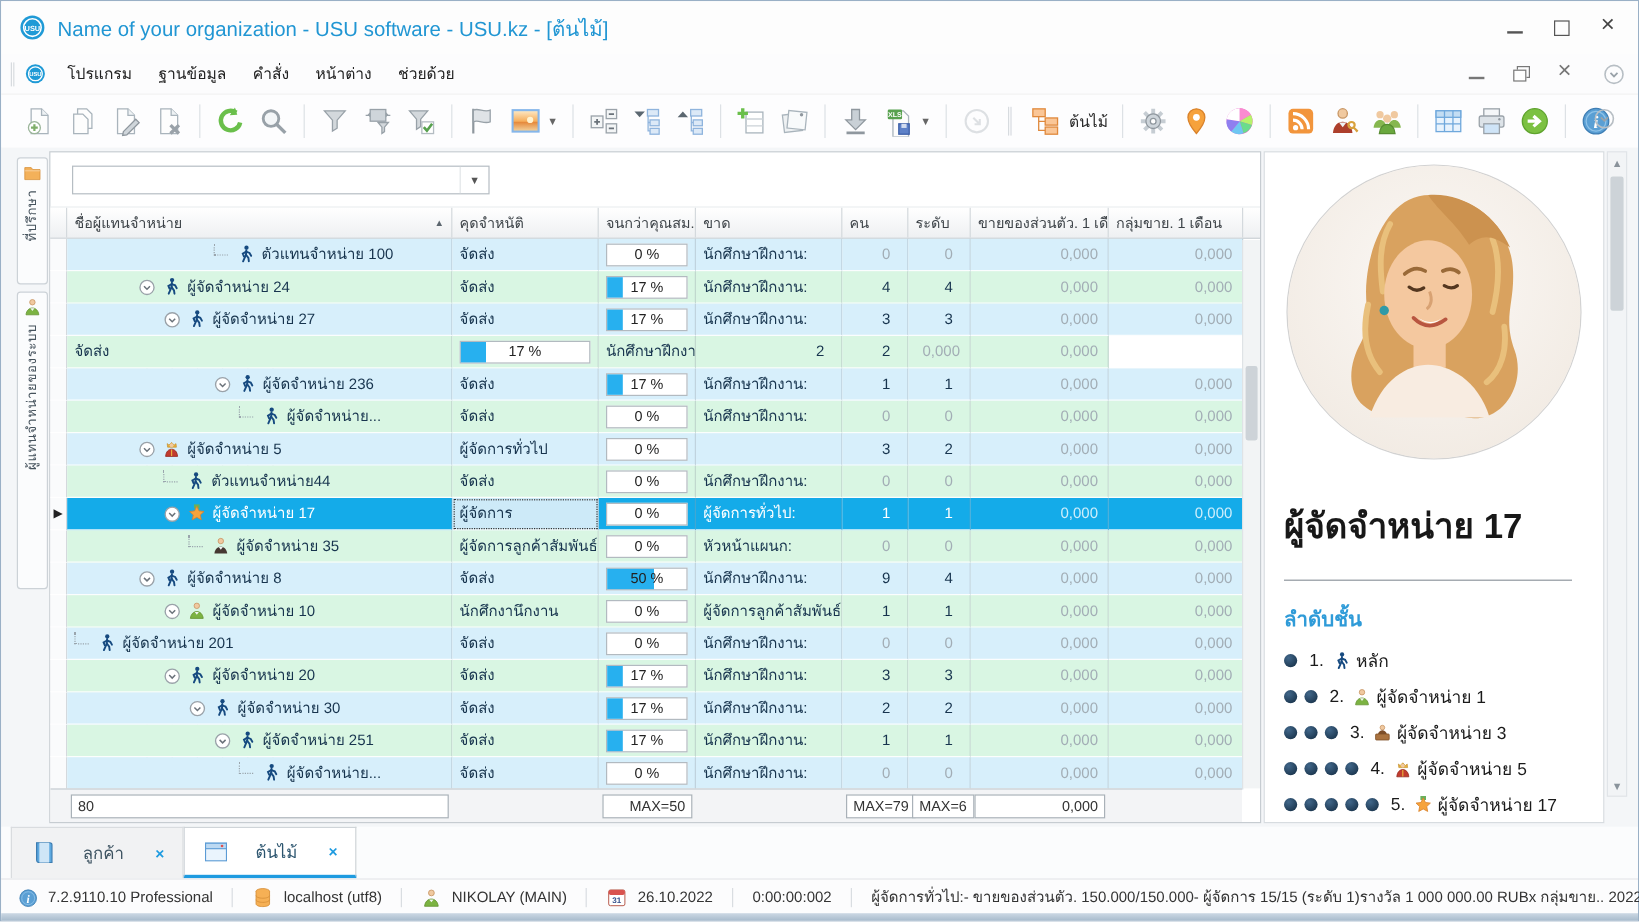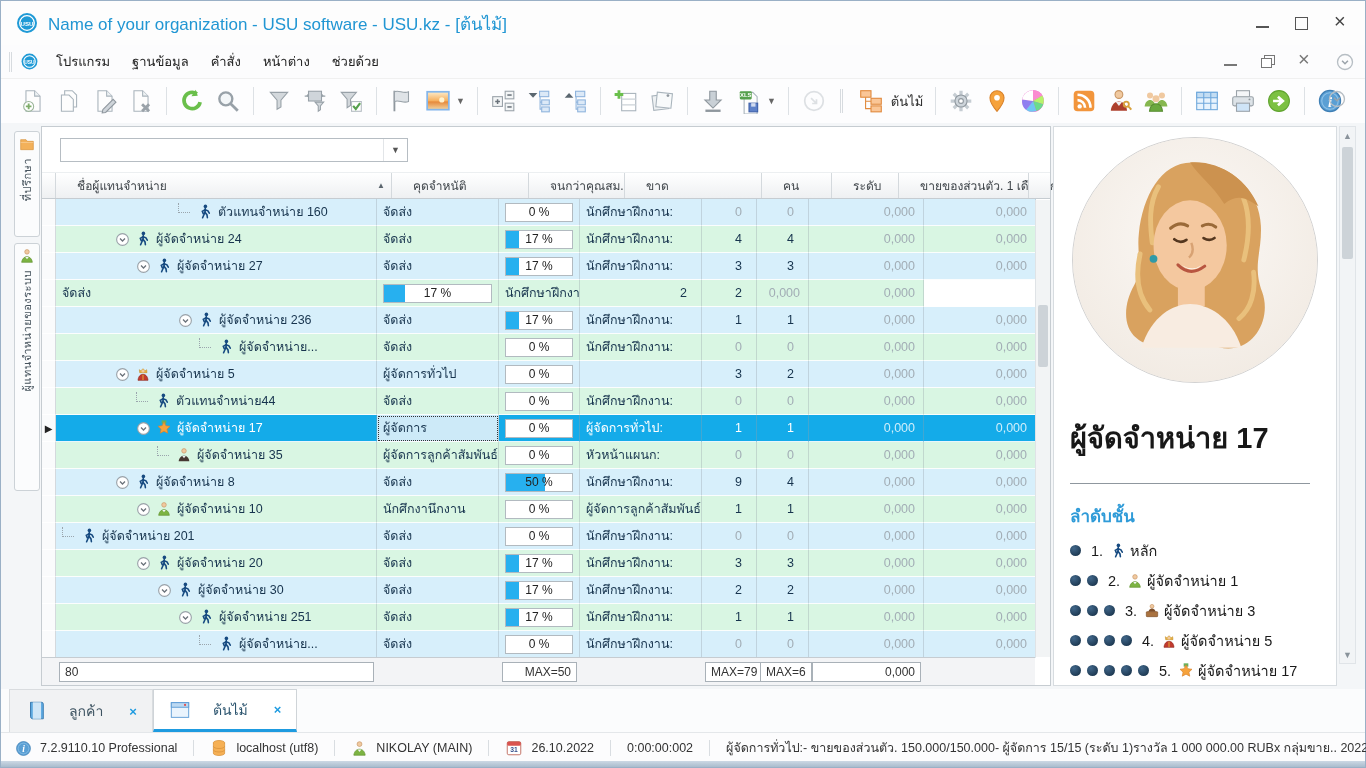--- a/index.html
+++ b/index.html
@@ -47,21 +47,21 @@
   .side-tab { position:absolute; left:13px; width:26px; background:#fbfcfd; border:1px solid #ccd2d7; border-radius:3px; display:flex; flex-direction:column; align-items:center; padding:4px 0 8px; cursor:default; }
   .side-tab .vlabel { writing-mode:vertical-rl; transform:rotate(180deg); font-size:11px; color:#46535d; margin-top:6px; letter-spacing:.5px; }
 
   
   .table-panel { position:absolute; left:40px; top:3px; width:1010px; bottom:3px; background:#fff; border:1px solid #c6ccd1; }
   .filter-row { height:46px; position:relative; border-bottom:1px solid #eceff1; }
   .combo { position:absolute; left:18px; top:11px; width:348px; height:24px; background:#fff; border:1px solid #b6bdc3; display:flex; align-items:center; justify-content:flex-end; }
   .combo .combo-arrow { font-size:9px; color:#555; padding:0 7px; border-left:1px solid #e2e5e8; line-height:22px; }
 
   .grid-row { display:grid; grid-template-columns:14px 321px 122px 81px 122px 55px 52px 115px 112px; }
-  .thead { height:26px; border-bottom:1px solid #c6ccd1; background:linear-gradient(#ffffff,#eef0f2);gap:15px; }
+  .thead { height:26px; border-bottom:1px solid #c6ccd1; background:linear-gradient(#ffffff,#eef0f2); }
   .th { font-size:12px; color:#3d4348; display:flex; align-items:center; padding:0 6px; border-right:1px solid #d4d9dd; white-space:nowrap; overflow:hidden; }
   .th .sort { margin-left:auto; font-size:8px; color:#5c666e; }
 
   .tbody { position:relative; }
   .tr { height:27px; position:relative; }
   .tr.tone-blue  .td { background:#d7effb; }
   .tr.tone-green .td { background:#d9f6e3; }
   .td { font-size:12.5px; color:#17344e; display:flex; align-items:center; padding:0 6px; border-right:1px solid rgba(150,160,168,.35); border-bottom:1px solid rgba(255,255,255,.9); overflow:hidden; white-space:nowrap; }
   .td.c-ind { background:#fafbfc !important; border-right:1px solid #d4d9dd; padding:0; justify-content:center; color:#222; font-size:10px; }
   .td.num { justify-content:flex-end; padding-right:14px; }
@@ -557,21 +557,21 @@
                   <circle cx="12.6" cy="3.6" r="2.7" fill="#164a80"></circle>
                   <g stroke="#164a80" stroke-width="2.4" fill="none" stroke-linecap="round">
                     <path d="M12.4 6.8l-.4 5.6"></path>
                     <path d="M12.2 8.6L8 11l1.4 3.4"></path>
                     <path d="M12.2 8.6l4.2 1.6 2 3.6"></path>
                     <path d="M12 12.4l-3.6 8.2"></path>
                     <path d="M12 12.4l3 4 .6 4.2"></path>
                   </g>
                 </svg>
               </span>
-              <span>ตัวแทนจำหน่าย 160</span>
+              <span>ตัวแทนจำหน่าย 100</span>
             </div>
             <div class="td c-prop">จัดส่ง</div>
             <div class="td">
               <div class="pct">
                 <div class="bar" style="width: 0%;"></div>
                 <span class="plabel">0 %</span>
               </div>
             </div>
             <div class="td ">นักศึกษาฝึกงาน:</div>
             <div class="td num muted">0</div>

